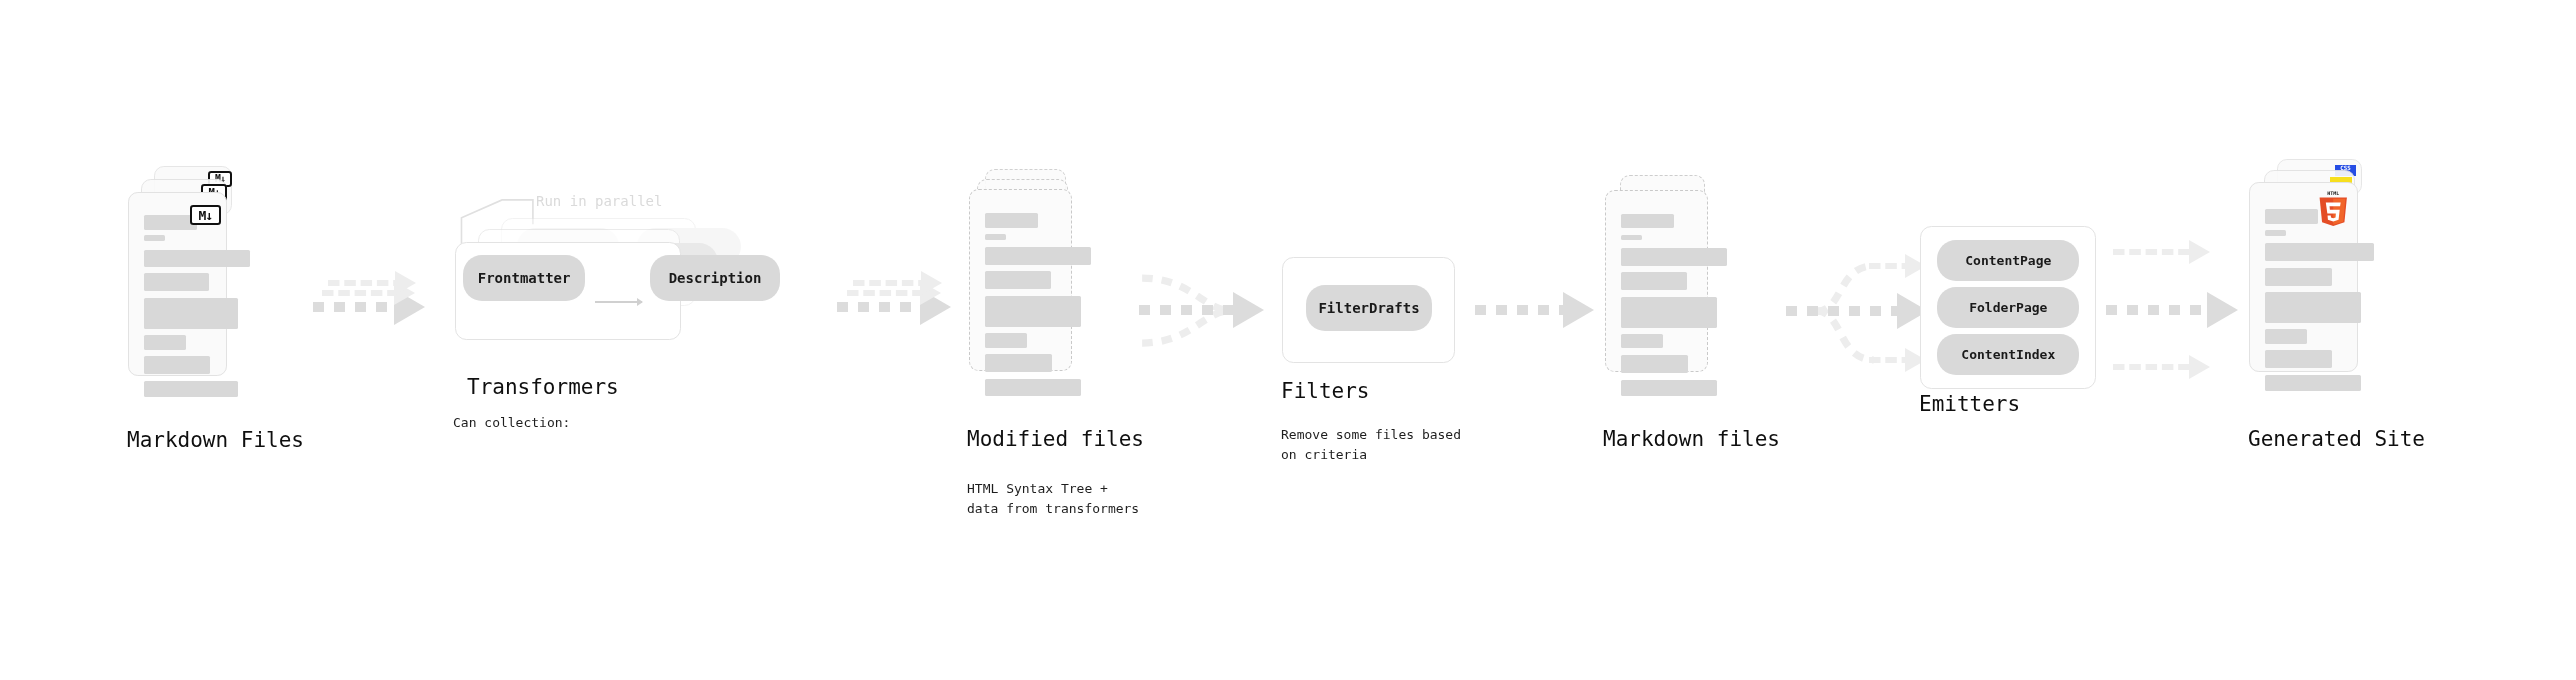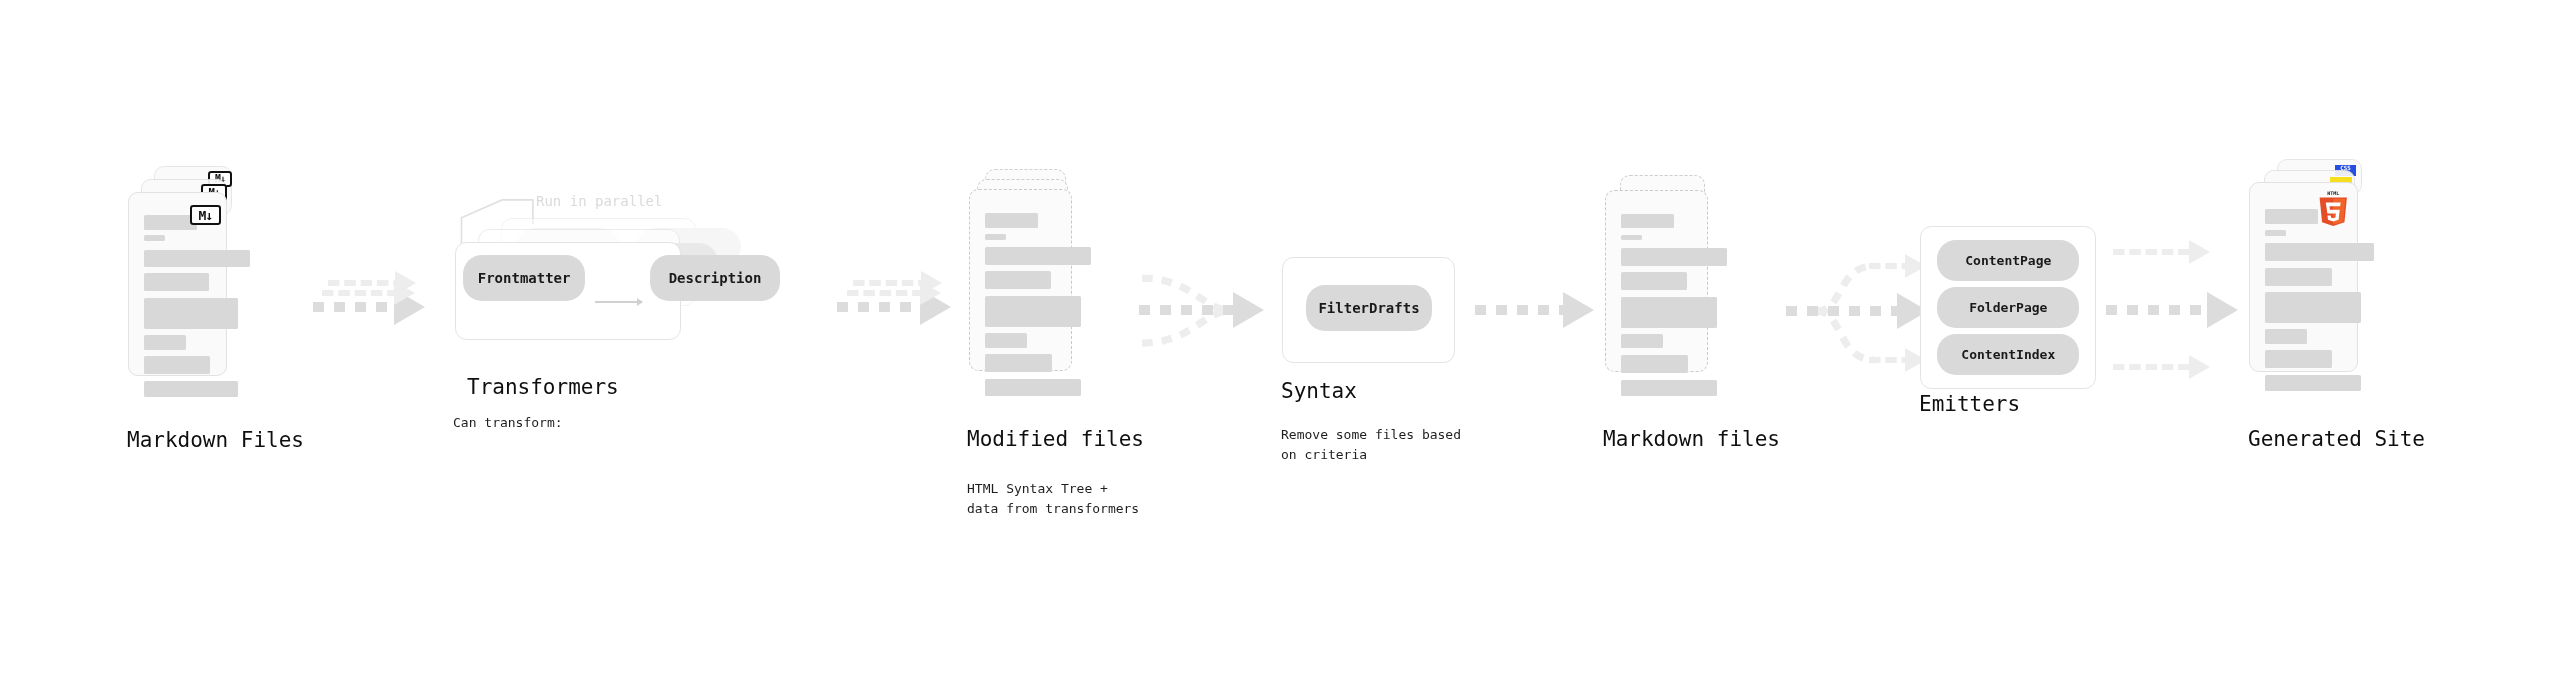--- a/index.html
+++ b/index.html
@@ -187,21 +187,21 @@
 
     <div class="proc" style="left:0px;top:39px;width:226px;height:98px;"></div>
     <div class="pill" style="left:8.1px;top:52px;width:122px;height:46px;">Frontmatter</div>
     <div class="thin-arrow" style="left:140px;top:98px;width:47px;"></div>
     <div class="pill" style="left:195px;top:52px;width:130px;height:46px;">Description</div>
   </div>
 
   <div class="title" style="left:467px;top:375px;">Transformers</div>
 
   <div class="bullets" style="left:453px;top:413px;">
-    <span class="lead">Can transform:</span>
+    <span class="lead">Can collection:</span>
   </div>
 
   <div class="conn" style="left:837px;top:307px;width:118px;">
     <div class="dash" style="width:86px;"></div>
     <div class="head" style="left:83px;"></div>
   </div>
   <div class="conn small pale" style="left:847px;top:293px;width:98px;">
     <div class="dash" style="width:75px;"></div>
     <div class="head" style="left:73px;"></div>
   </div>
@@ -235,21 +235,21 @@
   </svg>
   <div class="conn" style="left:1139px;top:310px;width:130px;">
     <div class="dash" style="width:98px;"></div>
     <div class="head" style="left:94px;"></div>
   </div>
 
   <div class="proc" style="left:1282px;top:257px;width:173px;height:106px;">
     <div class="pill" style="left:23px;top:27px;width:126px;height:46px;">FilterDrafts</div>
   </div>
 
-  <div class="title" style="left:1281px;top:379px;">Syntax</div>
+  <div class="title" style="left:1281px;top:379px;">Filters</div>
   <div class="subtitle" style="left:1281px;top:417px;">Remove some files based
 on criteria</div>
 
   <div class="conn" style="left:1475px;top:310px;width:122px;">
     <div class="dash" style="width:91px;"></div>
     <div class="head" style="left:88px;"></div>
   </div>
 
   <div class="doc-stack" style="left:1605px;top:175px;">
     <div class="page dashed back1" style="left:14.6px;top:0px;width:85px;height:36px;"></div>

